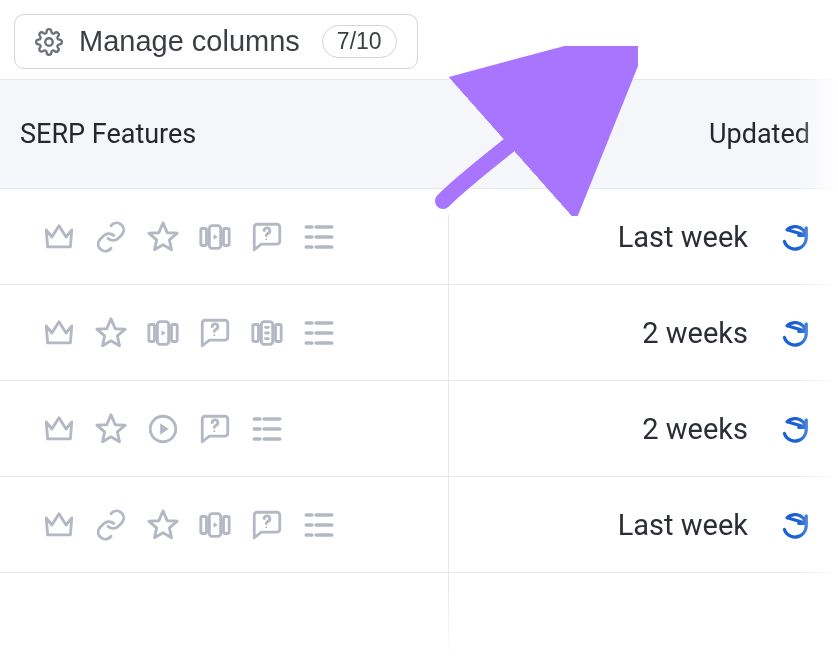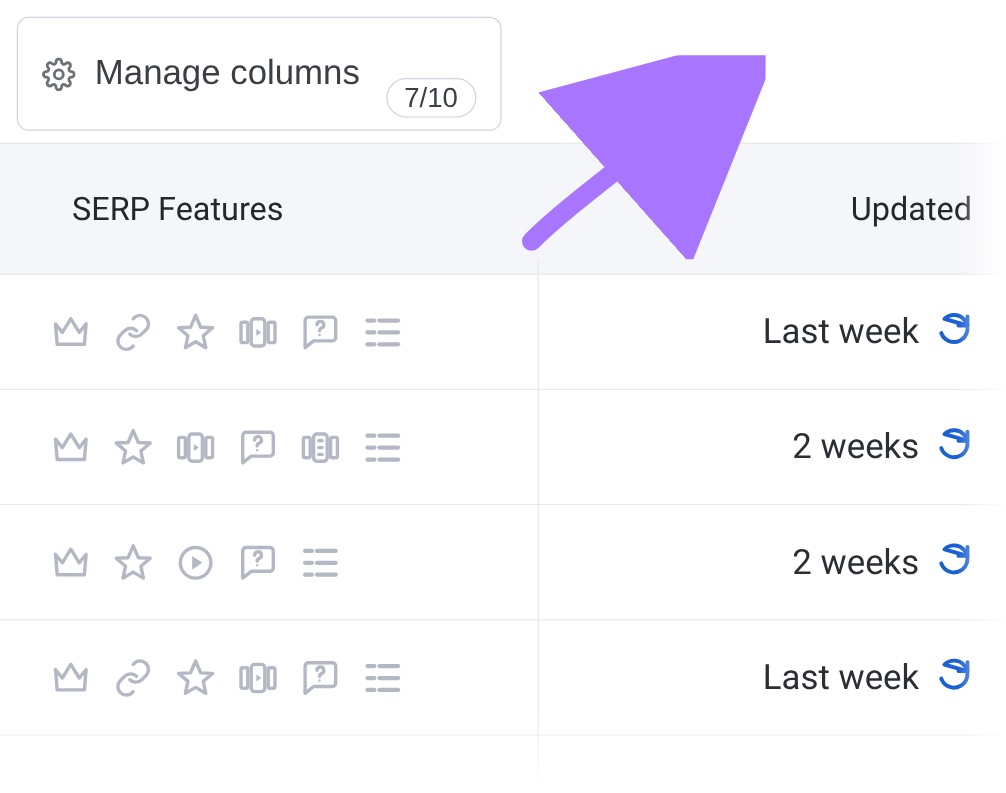--- a/index.html
+++ b/index.html
@@ -34,42 +34,41 @@
     .badge {
       display:inline-flex;
       align-items:center;
       justify-content:center;
       border: 1.5px solid #cfd3db;
       border-radius: 999px;
       padding: 2px 14px;
       font-size: 23px;
       color: #3b3f45;
       margin-left: 6px;
-      margin-top: 40px;
     }
     .table-header {
       display:flex;
       background: #f5f6fa;
-      padding: 38px 28px 38px 60px;
+      padding: 38px 28px 38px 20px;
       border-bottom: 1px solid #e7e8ec;
       border-top: 1px solid #e7e8ec;
     }
     .col-left { flex: 1; font-size: 27px; color:#24272c; }
     .col-right { text-align:right; flex: 0 0 300px; font-size: 27px; color:#24272c; }
     .rows { }
     .row {
       display:flex;
       align-items:center;
       border-bottom: 1px solid #e7e8ec;
       padding: 26px 28px 26px 42px;
       min-height: 96px;
     }
     .features { flex:1; display:flex; gap:18px; align-items:center; color:#b3b8c4; }
     .features .ficon svg { display:block; }
-    .updated-cell { flex: 0 0 300px; display:flex; align-items:flex-start; justify-content:flex-end; gap:14px; font-size:29px; color:#2b2f35; }
+    .updated-cell { flex: 0 0 300px; display:flex; align-items:flex-end; justify-content:flex-end; gap:32px; font-size:29px; color:#2b2f35; }
     .refresh svg { display:block; color:#1860d3; }
     .vdiv {
       position:absolute;
       top: 215px;
       bottom: 0;
       left: 448px;
       width: 1px;
       background: #e7e8ec;
     }
     .arrow-annot {

